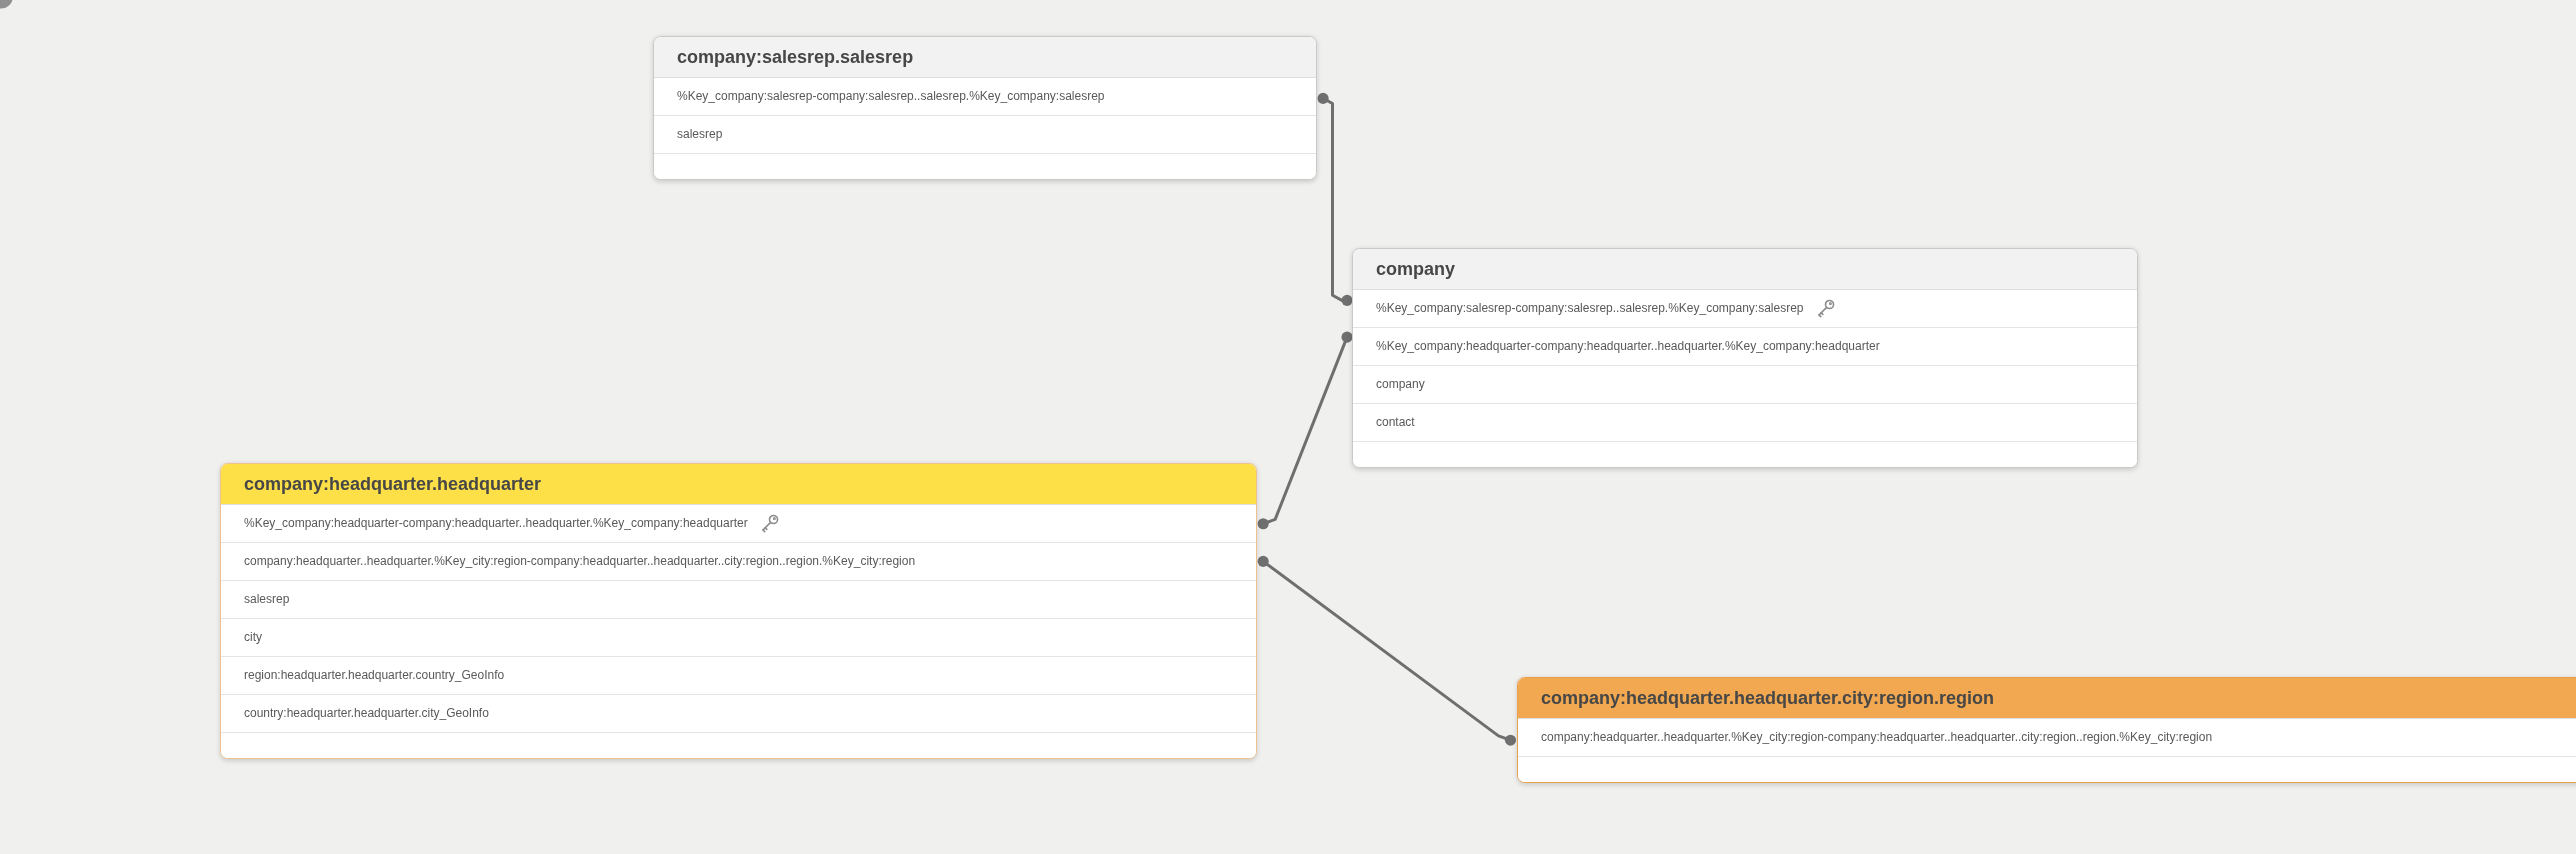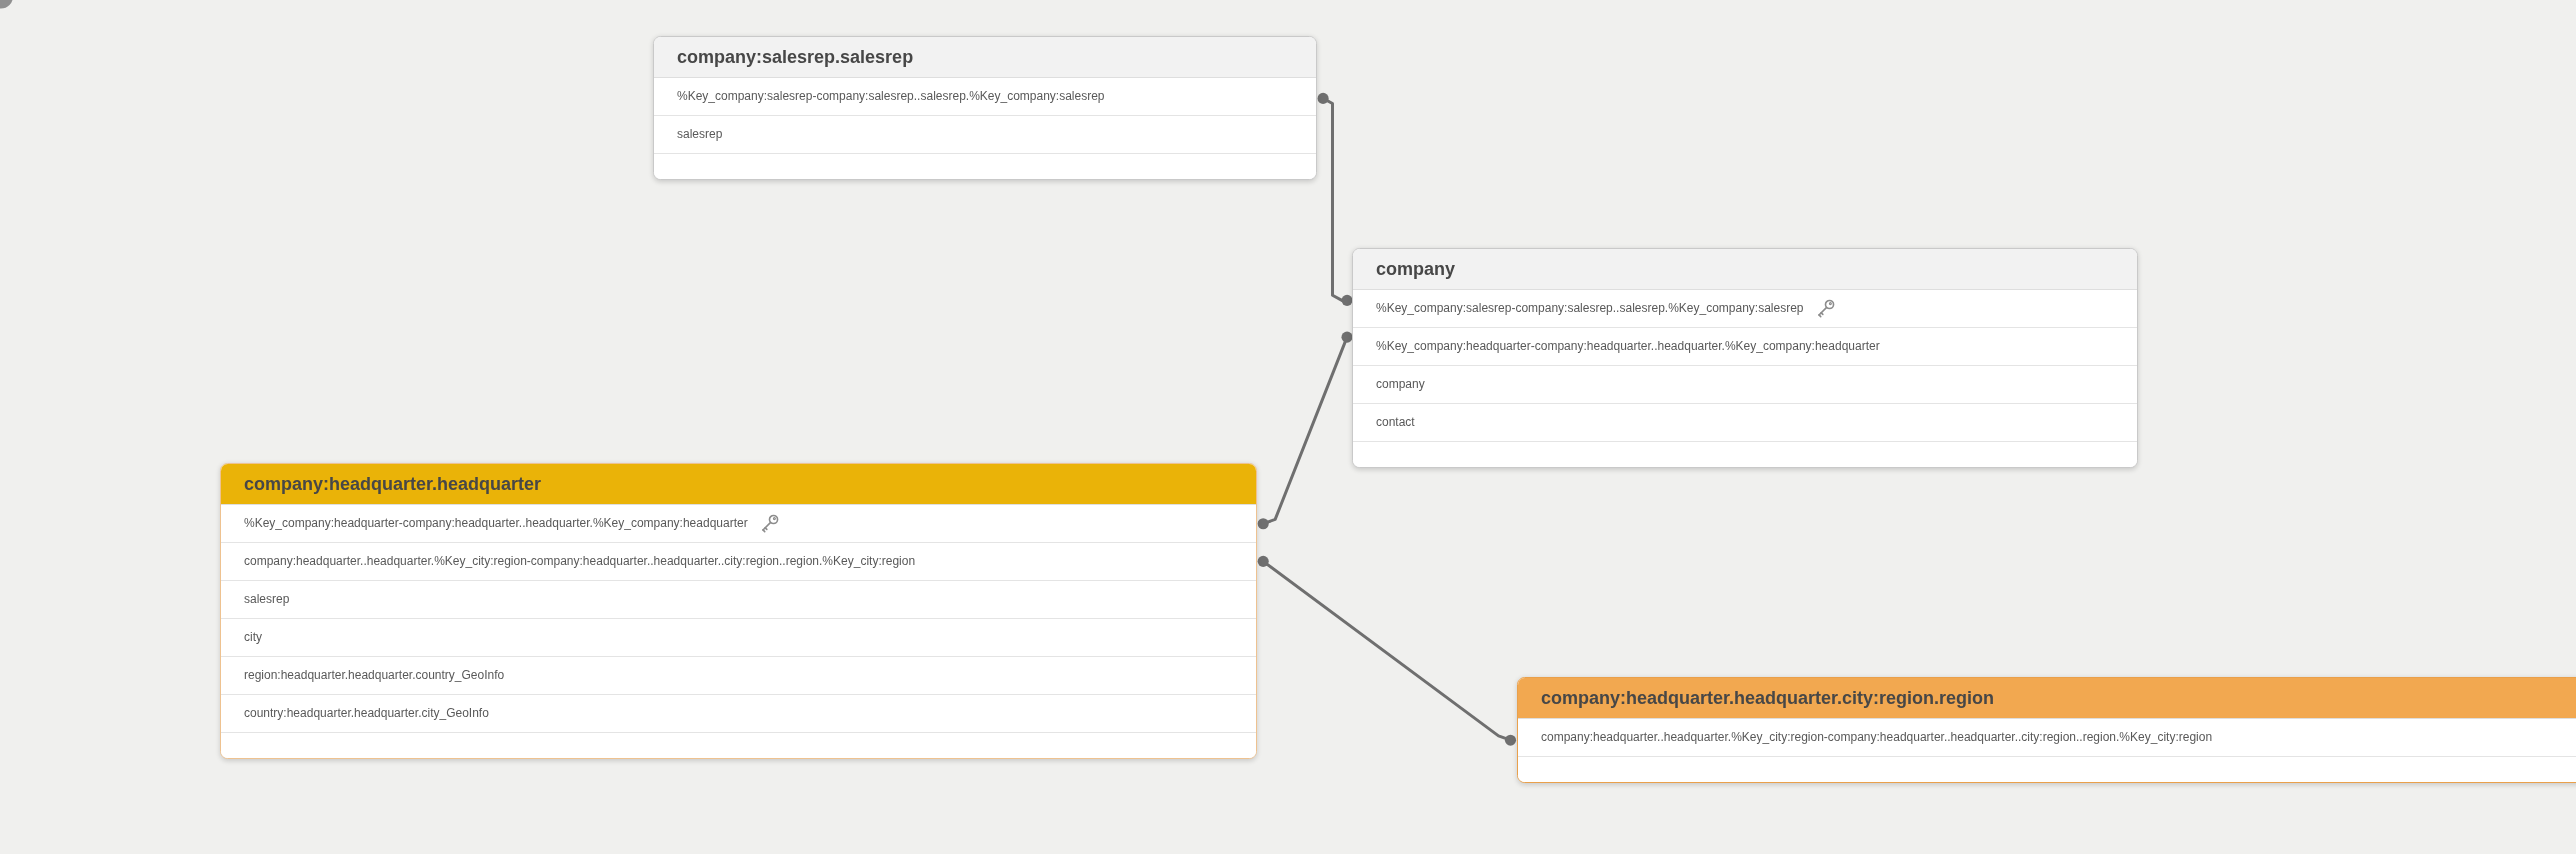--- a/index.html
+++ b/index.html
@@ -122,21 +122,21 @@
           <span class="field-label">company</span>
         </div>
         <div class="field-row">
           <span class="field-label">contact</span>
         </div>
       </div>
     <div class="t-empty"></div>
   </div>
 
   <div class="table-card" id="t2" style="border-color: rgb(238, 194, 144);">
-    <div class="t-header" style="background: #eab308;">company:headquarter.headquarter</div>
+    <div class="t-header" style="background: #fde047;">company:headquarter.headquarter</div>
     <div class="t-rows">
         <div class="field-row">
           <span class="field-label">%Key_company:headquarter-company:headquarter..headquarter.%Key_company:headquarter</span>
           <svg class="key-icon" viewBox="0 0 24 24" fill="none" stroke="#8c8c8c" stroke-width="1.7" stroke-linecap="round">
       <circle cx="16.2" cy="7.8" r="4.2"></circle>
       <circle cx="17.1" cy="6.9" r="1.0" stroke-width="1.2"></circle>
       <path d="M13.2 10.8 L5.2 18.8"></path>
       <path d="M7.5 16.5 L9.2 18.2"></path>
       <path d="M5.3 18.7 L7.0 20.4"></path>
     </svg>

